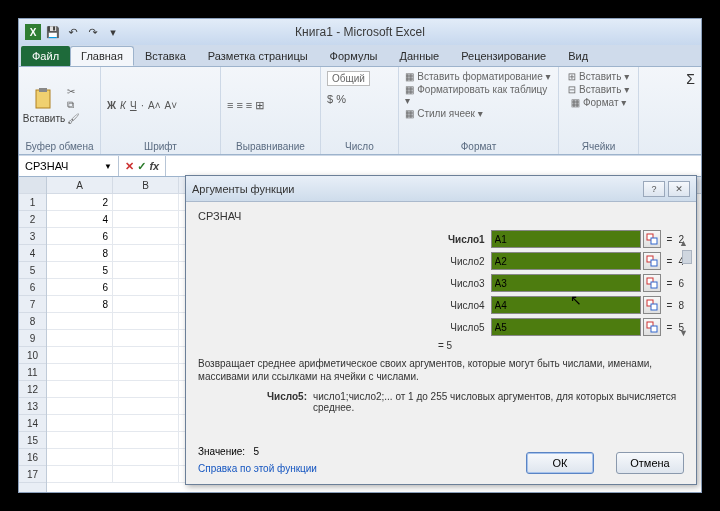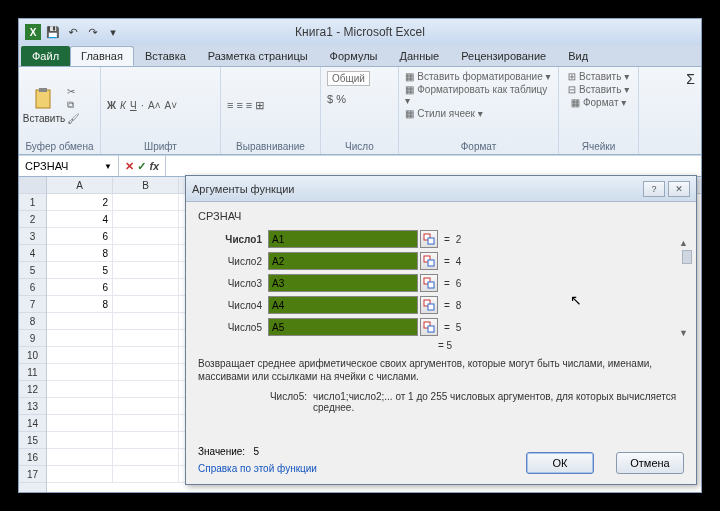--- a/index.html
+++ b/index.html
@@ -49,32 +49,32 @@
 .datarows .row { display: flex; }
 .datarows .cell { width: 66px; height: 17px; border-right: 1px solid #e4e8ee; border-bottom: 1px solid #e4e8ee; font-size: 10px; padding-right: 4px; display: flex; align-items: center; justify-content: flex-end; }
 
 
 .dialog { position: absolute; left: 185px; top: 175px; width: 512px; height: 310px; background: #f0f0f0; border: 1px solid #6b7f98; box-shadow: 2px 2px 6px rgba(0,0,0,0.3); display: flex; flex-direction: column; }
 .dlg-title { height: 26px; background: linear-gradient(#e8eff8,#cedceb); display: flex; align-items: center; justify-content: space-between; padding: 0 6px; font-size: 11px; color: #333; border-bottom: 1px solid #aab9cc; }
 .dlg-title .winbtns { display: flex; gap: 3px; }
 .winbtn { width: 22px; height: 16px; border: 1px solid #9aa8bb; background: linear-gradient(#f5f8fc,#dde5ef); font-size: 9px; display: flex; align-items: center; justify-content: center; color: #555; }
 .dlg-body { flex: 1; padding: 8px 12px; font-size: 11px; color: #333; position: relative; }
 .fn-name { font-size: 11px; color: #333; margin-bottom: 8px; }
-.arg-row { display: flex; align-items: center; margin-bottom: 4px; }
+.arg-row { display: flex; align-items: center; margin-bottom: 4px; justify-content: flex-end; }
 .arg-row .arglabel { width: 70px; text-align: right; padding-right: 6px; font-weight: bold; font-size: 10px; }
 .arg-row .arglabel.normal { font-weight: normal; }
 .arg-row input { width: 150px; height: 18px; border: 1px solid #888; font-size: 10px; padding: 0 3px; background: #4d7c0f; }
 .ref-btn { width: 18px; height: 18px; border: 1px solid #888; background: linear-gradient(#f8f8f8,#e0e0e0); margin-left: 2px; display: flex; align-items: center; justify-content: center; }
 .ref-btn svg { width: 12px; height: 12px; }
 .arg-row .eq { padding: 0 6px; font-size: 10px; }
 .arg-row .val { font-size: 10px; }
 .result-eq { margin-left: 240px; margin-top: 4px; font-size: 10px; }
 .desc { margin-top: 6px; font-size: 10px; color: #333; line-height: 1.3; }
 .arg-desc { margin-top: 8px; font-size: 10px; display: flex; }
-.arg-desc .lab { width: 115px; text-align: right; font-weight: normal; padding-right: 6px; }
+.arg-desc .lab { width: 115px; text-align: right; font-weight: bold; padding-right: 6px; }
 .arg-desc .txt { flex: 1; }
 .dlg-footer { padding: 0 12px 10px 12px; font-size: 10px; }
 .value-row { margin-bottom: 6px; }
 .link { color: #1455c0; cursor: pointer; }
 .btn-row { position: absolute; right: 12px; bottom: 10px; display: flex; gap: 22px; }
 .dlg-btn { width: 68px; height: 22px; border: 1px solid #8a99ad; background: linear-gradient(#f7f9fc,#dee5ee); font-size: 11px; border-radius: 3px; display: flex; align-items: center; justify-content: center; cursor: pointer; }
 .dlg-btn.primary { border: 1px solid #5a84c4; box-shadow: 0 0 0 1px #a7c3ec inset; }
 .scroll-arrows { position: absolute; right: 8px; top: 36px; display: flex; flex-direction: column; gap: 4px; height: 100px; justify-content: space-between; }
 .scroll-arrows span { font-size: 9px; color: #666; }
 .scroll-thumb { position: absolute; right: 4px; top: 48px; width: 10px; height: 14px; background: #cfd6df; border: 1px solid #aab3c0; }

